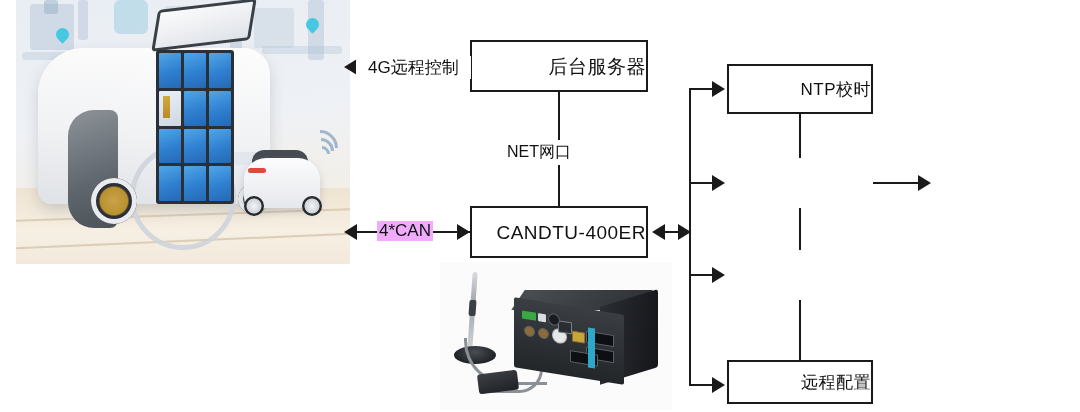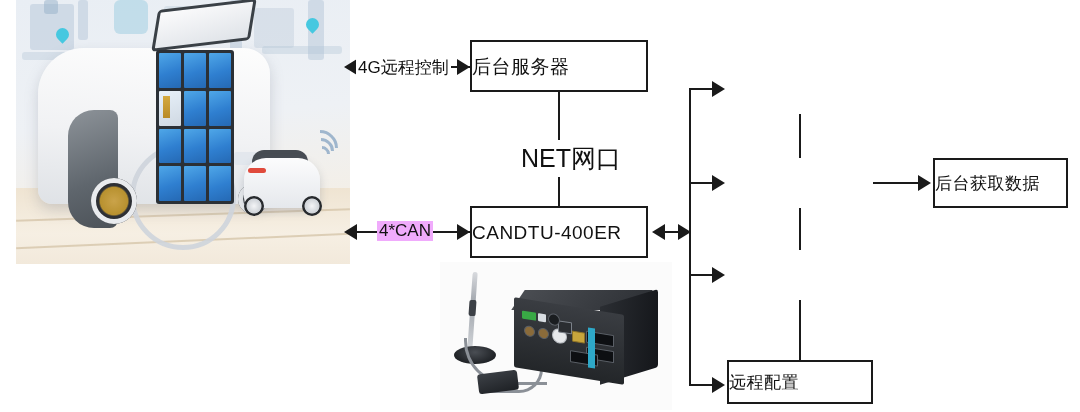--- a/index.html
+++ b/index.html
@@ -18,21 +18,21 @@
     overflow: hidden;
   }
   
   .node {
     position: absolute;
     box-sizing: border-box;
     border: 2px solid #1a1a1a;
     background: #ffffff;
     display: flex;
     align-items: center;
-    justify-content: flex-start;
+    justify-content: flex-end;
     color: #111111;
     letter-spacing: .5px;
     z-index: 6;
   }
   .node span { display: block; line-height: 1; white-space: nowrap; }
 
   
   .hline, .vline {
     position: absolute;
     background: #1a1a1a;
@@ -303,40 +303,40 @@
   </div>
 
   <div class="node" style="left:470px; top:40px; width:178px; height:52px; font-size:19px;">
     <span>后台服务器</span>
   </div>
 
   <div class="node" style="left:470px; top:206px; width:178px; height:52px; font-size:19px;">
     <span>CANDTU-400ER</span>
   </div>
 
+  <div class="node" style="left:727px; top:64px; width:146px; height:50px; font-size:17px;">
+    <span>NTP校时</span>
+  </div>
 
 
 
   <div class="node" style="left:727px; top:360px; width:146px; height:44px; font-size:17px;">
     <span>远程配置</span>
   </div>
 
-  <div class="node" style="left:933px; top:158px; width:135px; height:50px; font-size:17px;">
-    <span>后台获取数据</span>
-  </div>
 
   <div class="arrow-l" style="left:344px; top:59px;"></div>
   <div class="hline" style="left:356px; top:66px; width:114px;"></div>
   <div class="arrow-r" style="left:457px; top:59px;"></div>
-  <div class="edge-label" style="left:356px; top:56px; font-size:17px; background:#ffffff; padding:0 2px;">
+  <div class="edge-label" style="left:356px; top:56px; font-size:17px; background:#ffffff; padding:0 12px;">
     <span>4G远程控制</span>
   </div>
 
   <div class="vline" style="left:558px; top:92px; height:114px;"></div>
-  <div class="edge-label" style="left:517px; top:140px; font-size:25px; background:#ffffff; padding:2px 4px;">
+  <div class="edge-label" style="left:503px; top:140px; font-size:16px; background:#ffffff; padding:2px 4px;">
     <span>NET网口</span>
   </div>
 
   <div class="arrow-l" style="left:344px; top:224px;"></div>
   <div class="hline" style="left:356px; top:231px; width:114px;"></div>
   <div class="arrow-r" style="left:457px; top:224px;"></div>
   <div class="edge-label" style="left:377px; top:221px; font-size:17px; background:#f0abfc; padding:0 2px;">
     <span>4*CAN</span>
   </div>
 

